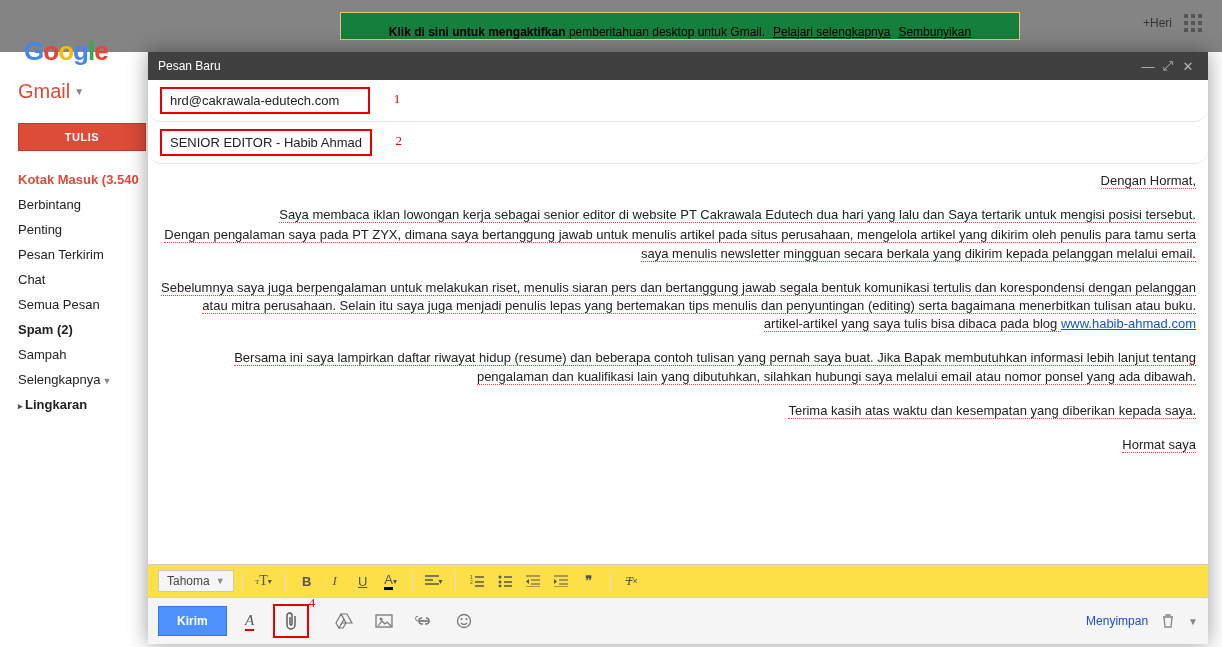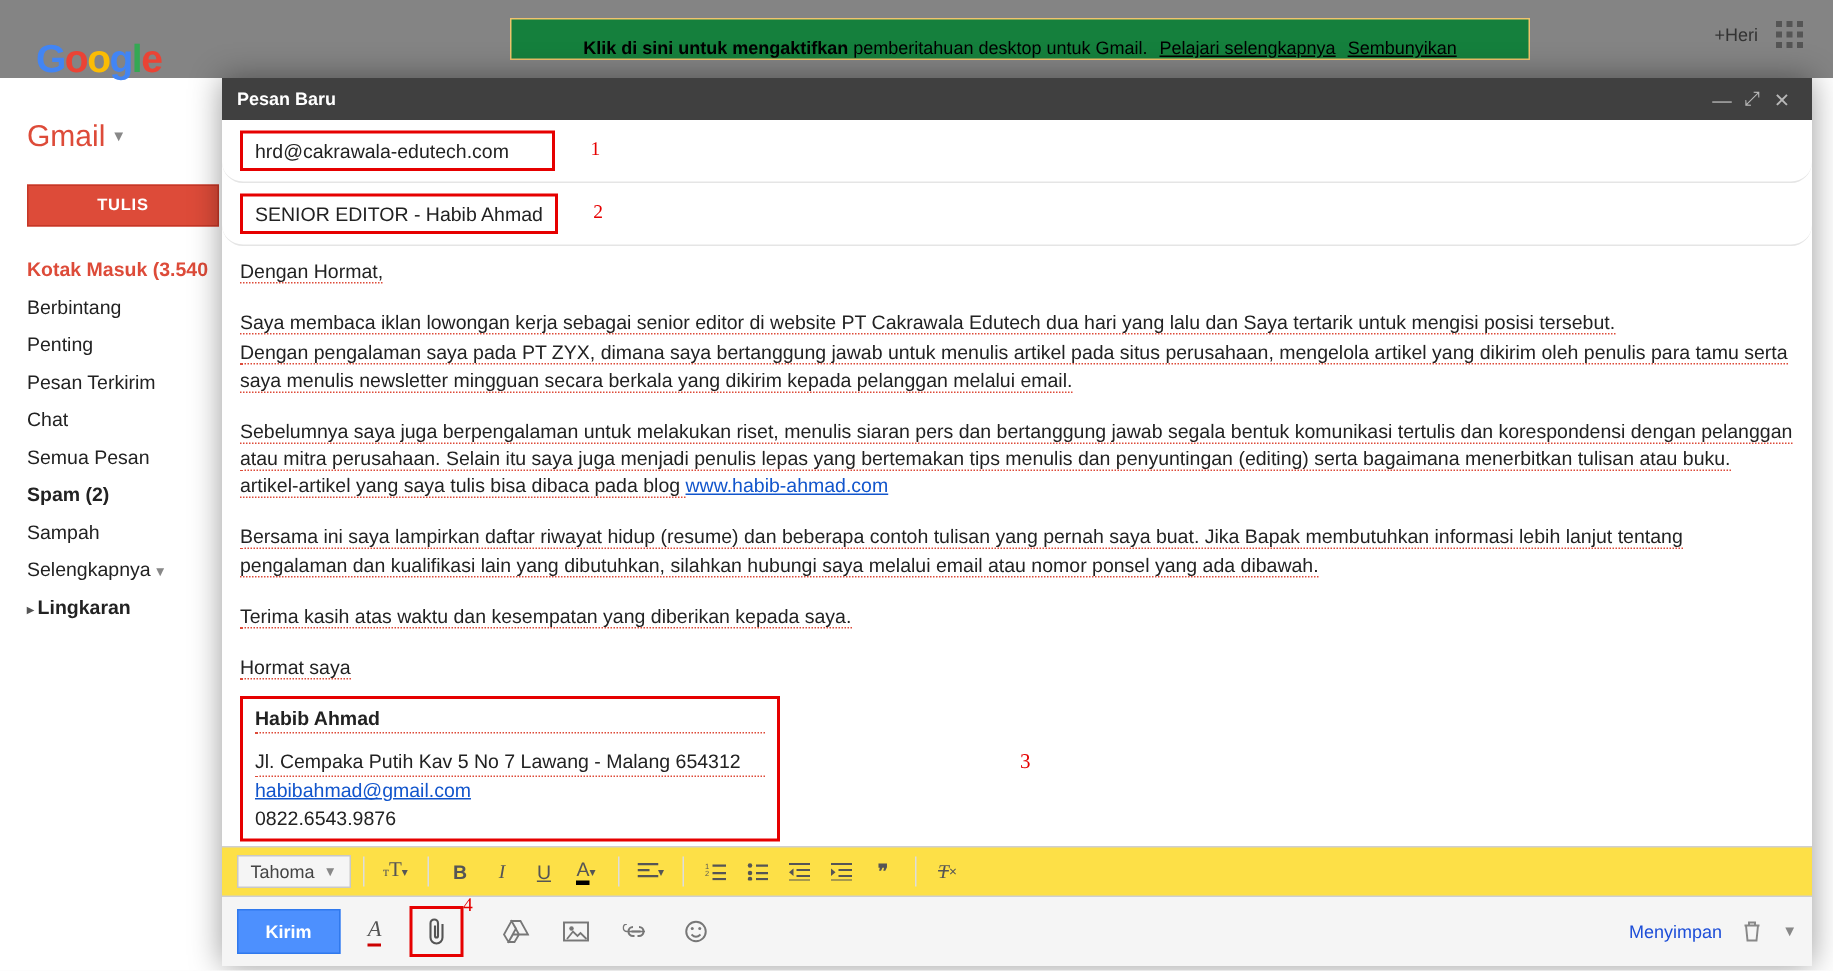--- a/index.html
+++ b/index.html
@@ -5,42 +5,42 @@
   * { box-sizing: border-box; margin: 0; padding: 0; }
   body { font-family: Arial, sans-serif; font-size: 13px; background: #fff; overflow: hidden; width: 1222px; height: 647px; position: relative; }
   .backdrop { position: absolute; inset: 0; background: #f1f1f1; }
   .topdim { position: absolute; top:0; left:0; right:0; height:52px; background: rgba(0,0,0,0.45); z-index: 5; }
   .notice-bar { position: absolute; top: 12px; left: 340px; width: 680px; height: 28px; background: #15803d; border: 1px solid #f0c36d; display: flex; align-items: flex-end; justify-content: center; font-size: 12px; z-index: 6; }
   .notice-bar a { margin-left: 8px; color: #000; text-decoration: underline; }
   .notice-bold { font-weight: bold; }
   .heri { position:absolute; top:16px; right:50px; font-size:12px; color:#333; z-index:6;}
   .apps-icon { position:absolute; top:14px; right:20px; width:18px; height:18px; z-index:6; }
   .apps-icon span { display:block; width:4px; height:4px; background:#555; position:absolute; }
-  .logo { position: absolute; top: 24px; left: 24px; font-size: 26px; font-weight: bold; z-index:6; letter-spacing:-1px;}
+  .logo { position: absolute; top: 36px; left: 24px; font-size: 26px; font-weight: bold; z-index:6; letter-spacing:-1px;}
   .g1{color:#4285f4}.g2{color:#ea4335}.g3{color:#fbbc05}.g4{color:#4285f4}.g5{color:#34a853}.g6{color:#ea4335}
   .main-bg { position:absolute; top:52px; left:0; right:0; bottom:0; background:#fff; }
   .sidebar { position: absolute; top: 80px; left: 18px; width: 140px; z-index: 3; }
   .gmail-label { font-size: 20px; color: #dd4b39; margin-bottom: 20px; display:flex; align-items:center; gap:4px;}
   .gmail-label .caret { font-size:10px; color:#888;}
   .tulis-btn { background: #dd4b39; color: #fff; border: 1px solid #c53727; width: 128px; height: 28px; font-size: 11px; font-weight: bold; letter-spacing: 0.5px; margin-bottom: 16px; cursor: pointer; }
   .nav-item { padding: 5px 0; font-size: 13px; color: #222; cursor: pointer; }
   .nav-item.bold { font-weight: bold; }
   .nav-item.red { color: #dd4b39; }
   .nav-item .caret { font-size:9px; color:#888; margin-left:2px;}
   .nav-item.ling::before { content:"▸ "; font-size:9px; color:#555;}
 
   .compose { position: absolute; top: 52px; left: 148px; width: 1060px; height: 592px; background: #fff; box-shadow: 0 0 20px rgba(0,0,0,0.4); z-index: 10; display: flex; flex-direction: column; }
   .compose-header { background: #404040; color: #fff; height: 28px; display: flex; align-items: center; padding: 0 10px; font-size: 12px; }
-  .compose-header .title { flex: 1; font-weight: bold; }
+  .compose-header .title { flex: 1; }
   .compose-header .hicon { width: 20px; text-align: center; cursor: pointer; color:#b8b8b8; font-size:13px;}
   .field-row { border-bottom: 1px solid #e5e5e5; padding: 7px 12px; font-size: 13px; color: #222; border-radius: 14px; }
   .redbox1 { border: 2px solid #e60000; padding: 4px 8px; display: inline-block; min-width: 210px; }
   .redbox2 { border: 2px solid #e60000; padding: 4px 8px; display: inline-block; min-width: 200px; }
   .annot { color: #e60000; font-size: 13px; margin-left: 20px; position: relative; top: -2px; font-family: 'Times New Roman', serif; }
-  .body-area { flex: 1; padding: 8px 12px 4px 12px; font-size: 13px; color: #222; line-height: 1.4; overflow:hidden; }
+  .body-area { flex: 1; padding: 8px 12px 4px 12px; font-size: 13px; color: #222; line-height: 1.4; overflow:hidden;text-align:right; }
   .body-area p { margin-bottom: 2px; }
   .body-area .blank { height: 14px; }
   .body-area a { color: #1155cc; }
   .body-area .u { border-bottom: 1px dotted #dd4b39; }
   .sig-box { border: 2px solid #e60000; padding: 4px 8px; display:inline-block; width:360px; margin-top:8px;}
   .sig-box .nm { font-weight: bold; }
   .annot3 { color:#e60000; font-family:'Times New Roman',serif; font-size:14px; margin-left:160px;}
 
   .format-bar { border-top: 1px solid #cfcfcf; border-bottom:1px solid #cfcfcf; height: 34px; display: flex; align-items: center; padding: 0 10px; gap: 2px; background:#fde047;}
   .fb-font { border:1px solid #c8c8c8; padding:3px 8px; font-size:12px; display:flex; align-items:center; gap:6px; color:#444; background:#f5f5f5;}
@@ -130,30 +130,20 @@
     <p><span class="u">Dengan pengalaman saya pada PT ZYX, dimana saya bertanggung jawab untuk menulis artikel pada situs perusahaan, mengelola artikel yang dikirim oleh penulis para tamu serta saya menulis newsletter mingguan secara berkala yang dikirim kepada pelanggan melalui email.</span></p>
     <div class="blank"></div>
     <p><span class="u">Sebelumnya saya juga berpengalaman untuk melakukan riset, menulis siaran pers dan bertanggung jawab segala bentuk komunikasi tertulis dan korespondensi dengan pelanggan atau mitra perusahaan. Selain itu saya juga menjadi penulis lepas yang bertemakan tips menulis dan penyuntingan (editing) serta bagaimana menerbitkan tulisan atau buku. artikel-artikel yang saya tulis bisa dibaca pada blog </span><a href="#">www.habib-ahmad.com</a></p>
     <div class="blank"></div>
     <p><span class="u">Bersama ini saya lampirkan daftar riwayat hidup (resume) dan beberapa contoh tulisan yang pernah saya buat. Jika Bapak membutuhkan informasi lebih lanjut tentang pengalaman dan kualifikasi lain yang dibutuhkan, silahkan hubungi saya melalui email atau nomor ponsel yang ada dibawah.</span></p>
     <div class="blank"></div>
     <p><span class="u">Terima kasih atas waktu dan kesempatan yang diberikan kepada saya.</span></p>
     <div class="blank"></div>
     <p><span class="u">Hormat saya</span></p>
 
-    <div style="display:flex; align-items:center;">
-      <div class="sig-box">
-        <div class="nm u">Habib Ahmad</div>
-        <div style="height:10px"></div>
-        <div class="u">Jl. Cempaka Putih Kav 5 No 7 Lawang - Malang 654312</div>
-        <div><a href="#">habibahmad@gmail.com</a></div>
-        <div>0822.6543.9876</div>
-      </div>
-      <span class="annot3">3</span>
-    </div>
   </div>
 
   <div class="format-bar">
     <div class="fb-font">
         <span>Tahoma</span>
         <span style="font-size:9px;color:#888">▼</span>
       </div>
     <div class="fb-sep"></div>
     <div class="fb-btn" style="font-family:serif">
         <span style="font-size:9px">т</span>

